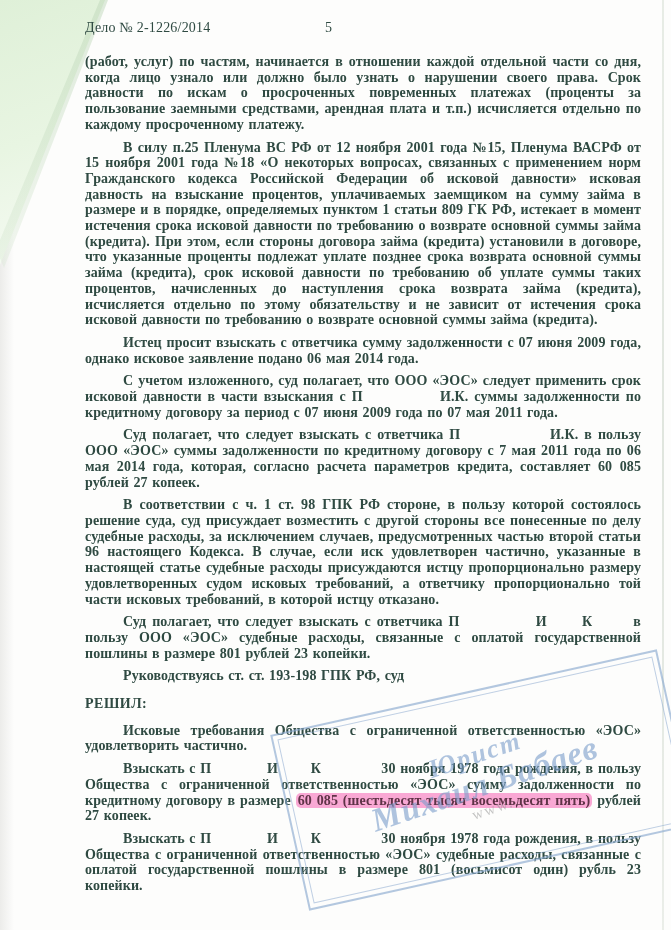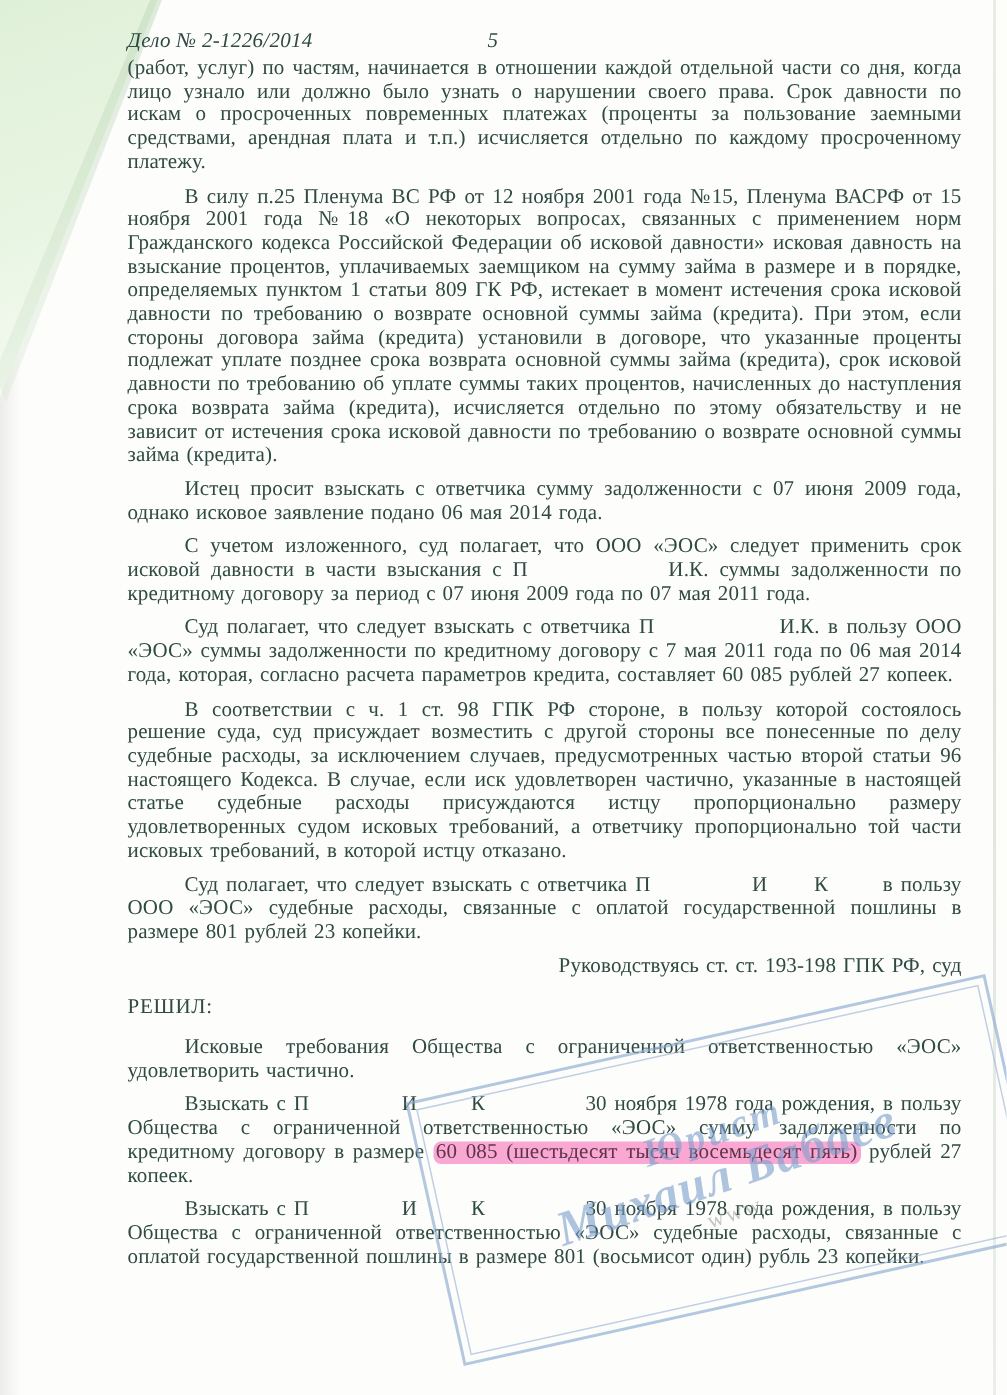--- a/index.html
+++ b/index.html
@@ -52,44 +52,45 @@
     top: 20px;
     width: 556px;
     color: #2f4a42;
     font-size: 14px;
     line-height: 15.7px;
     z-index: 3;
   }
   .doc-header {
     position: relative;
     height: 18px;
-    font-style: italic;
+    margin-bottom: 16px;
   }
   .case-number {
     position: absolute;
     left: 0; top: 0;
     letter-spacing: 0.2px;
   }
   .page-number {
     position: absolute;
     left: 240px; top: 0;
   }
   .doc p {
     margin: 0 0 7px 0;
     text-align: justify;
     text-indent: 38px;
     letter-spacing: 0.1px;
     word-spacing: 1px;
+    font-weight: bold;
   }
   .doc p.no-indent {
     text-indent: 0;
   }
   .doc p.pre-heading {
     margin-top: 4px;
-    text-align: right;
+    text-align: left;
   }
   .doc p.centered-heading {
     text-align: left;
     text-indent: 0;
     margin: 12px 0 11px 0;
     letter-spacing: 0.5px;
   }
   .hl {
     background: #f9a8d4;
     color: #5f3347;

